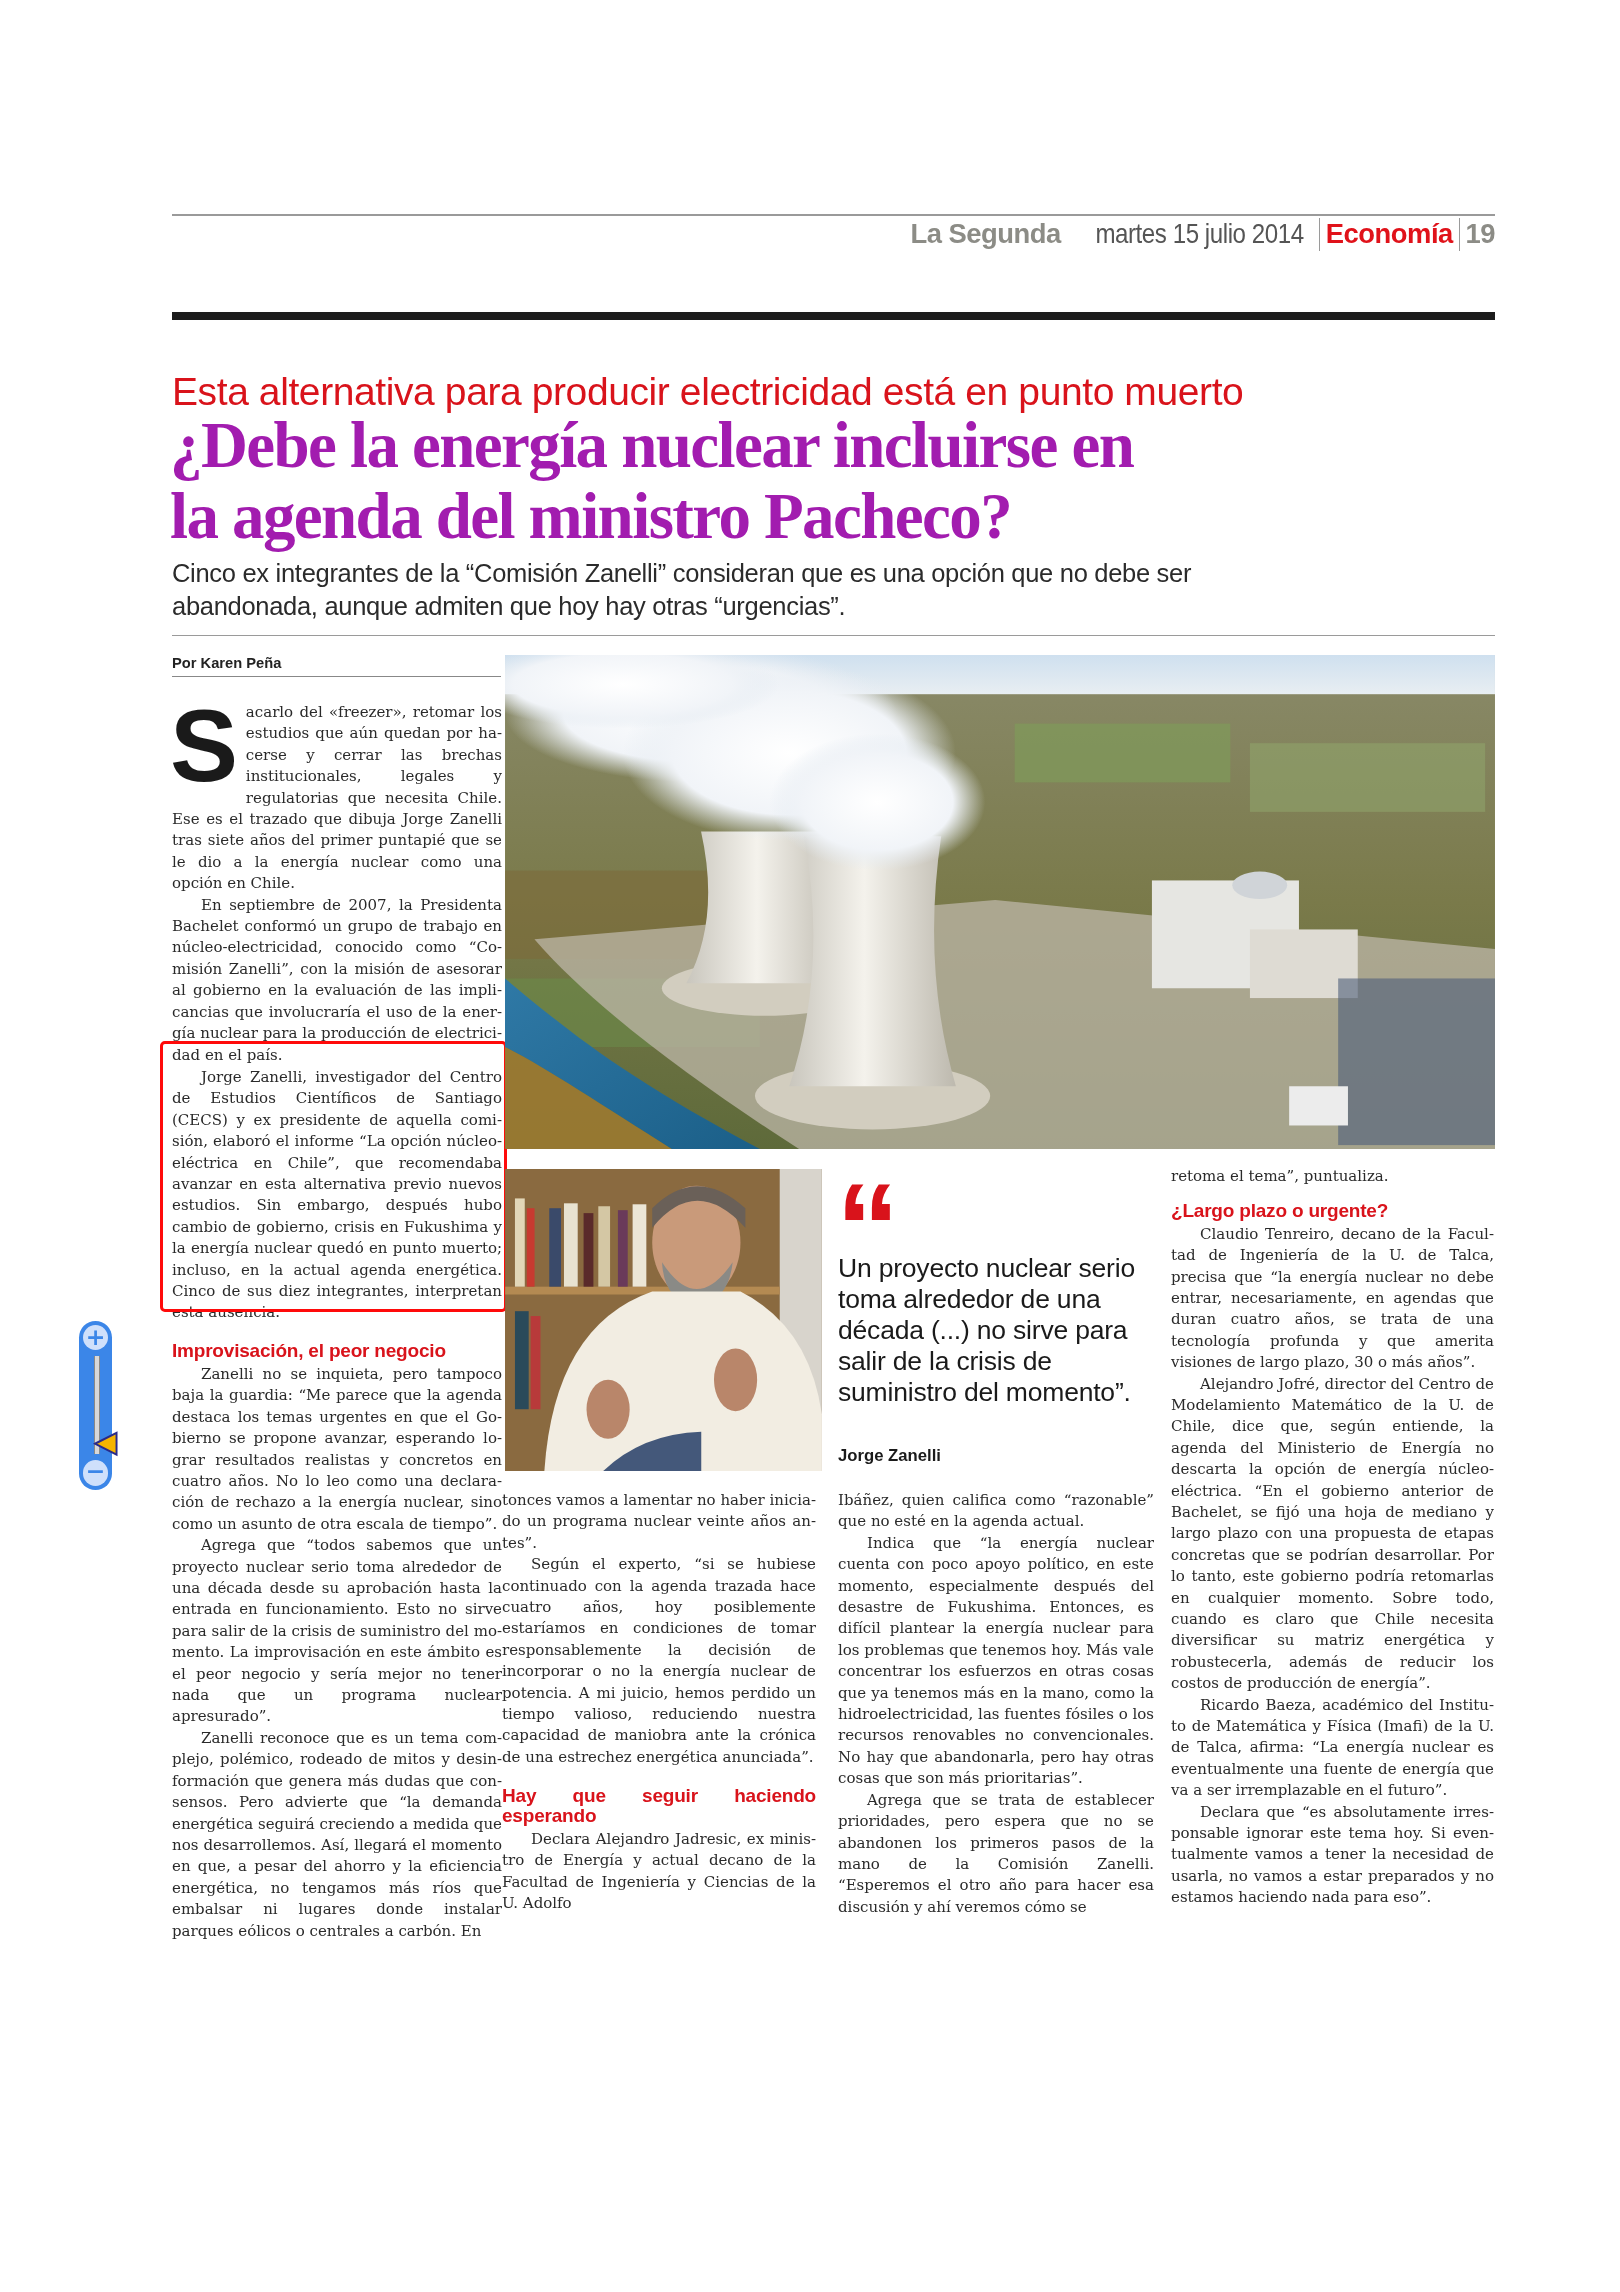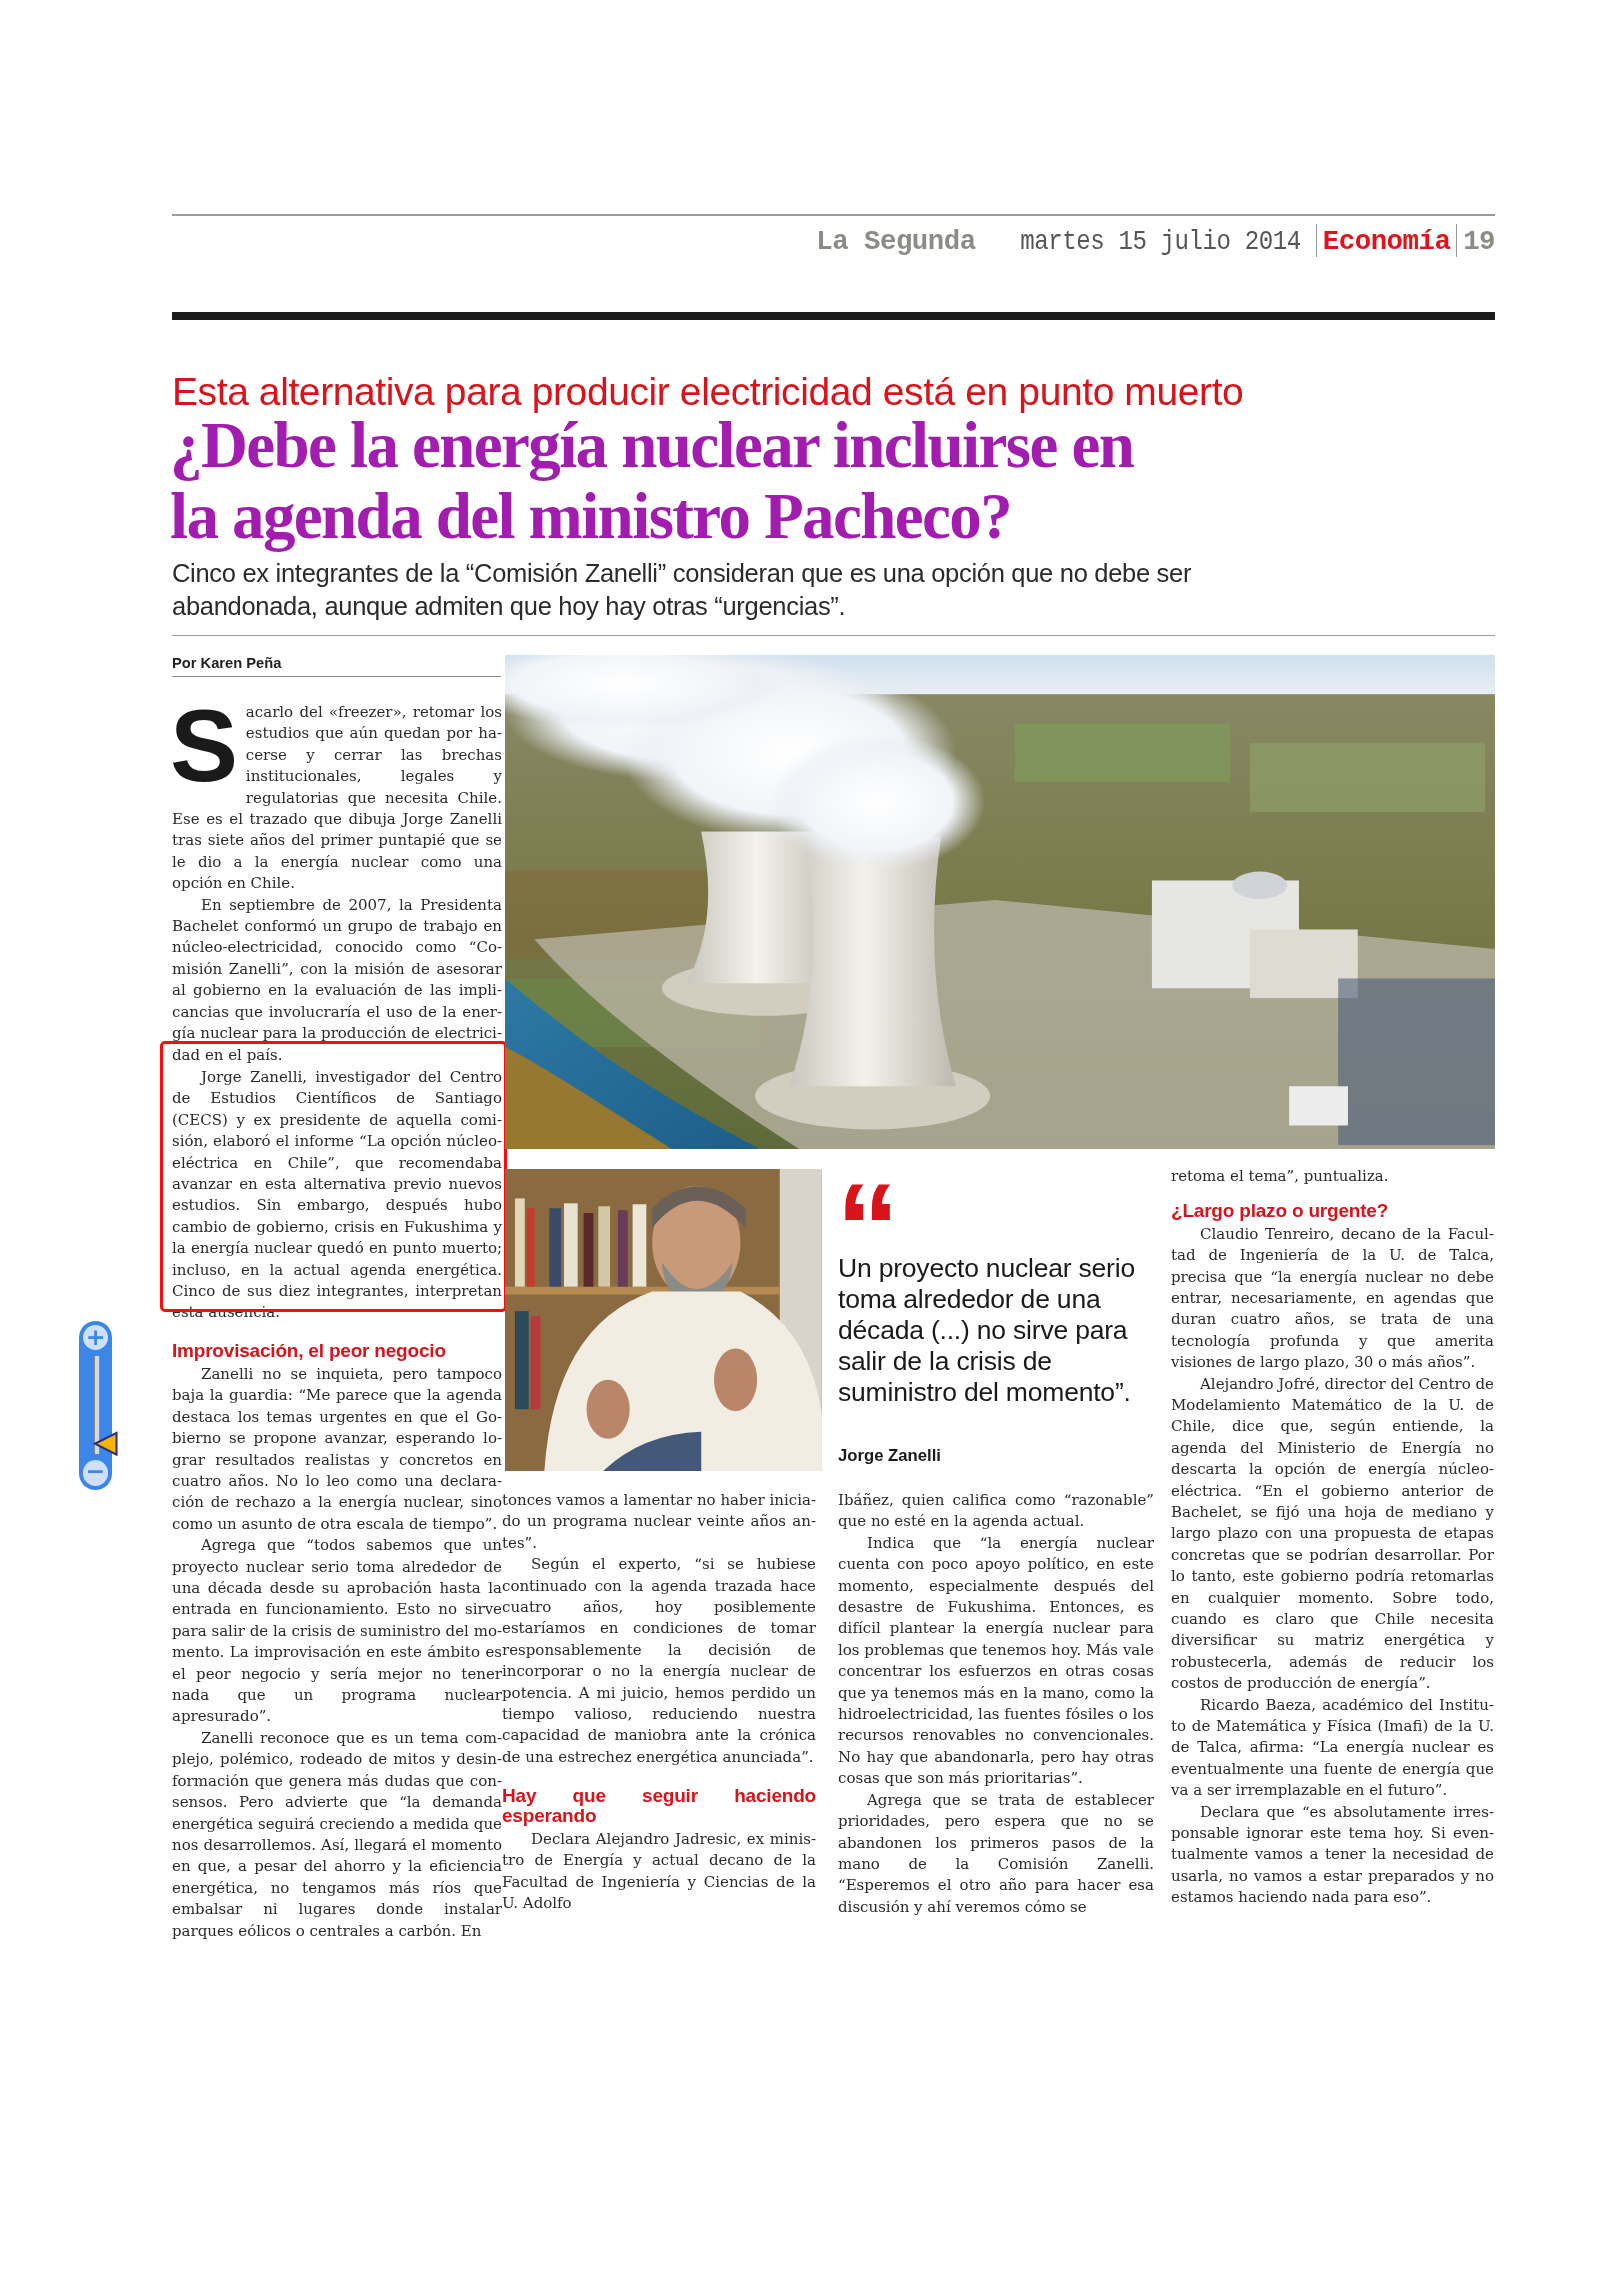--- a/index.html
+++ b/index.html
@@ -1,22 +1,22 @@
 <!DOCTYPE html>
 <html><head>
 <meta charset="utf-8">
 <style>
   html, body { margin:0; padding:0; background:#ffffff; }
   body { width:1620px; height:2293px; position:relative; overflow:hidden; }
   .abs { position:absolute; }
 
   
   #top-rule { left:172px; top:214px; width:1323px; height:2px; background:#9a9a9a; }
-  #masthead { left:172px; top:218px; width:1323px; height:39px; display:flex; justify-content:flex-end; align-items:flex-end;
-              font-family:Liberation Mono, monospace; font-size:27.4px; letter-spacing:-0.5px; }
+  #masthead { left:172px; top:218px; width:1323px; height:39px; display:flex; justify-content:flex-end; align-items:flex-start;
+              font-family:Liberation Sans, sans-serif; font-size:27.4px; letter-spacing:-0.5px; }
   #masthead .paper { color:#8c8c86; font-weight:bold; margin-right:5.9px; }
   #masthead .date { color:#555; margin-right:9.8px; font-weight:normal; transform:scaleX(0.88); transform-origin:right; }
   #masthead .sep { width:1px; height:33px; background:#9a9a9a; margin:0 5.9px; }
   #masthead .section { color:#e0121a; font-weight:bold; }
   #masthead .page { color:#8c8c86; font-weight:bold; }
   #thick-rule { left:172px; top:312px; width:1323px; height:7.8px; background:#1c1c1c; }
 
   #kicker { left:172px; top:370px; font-family:"Liberation Sans",sans-serif; font-weight:normal; color:#d9131b; font-size:39px; letter-spacing:-0.4px; }
   #headline { left:170px; top:410px; width:1304px; font-family:Liberation Serif, serif; font-weight:bold; color:#a21caf;
               font-size:65px; line-height:71px; letter-spacing:-1.6px; }

